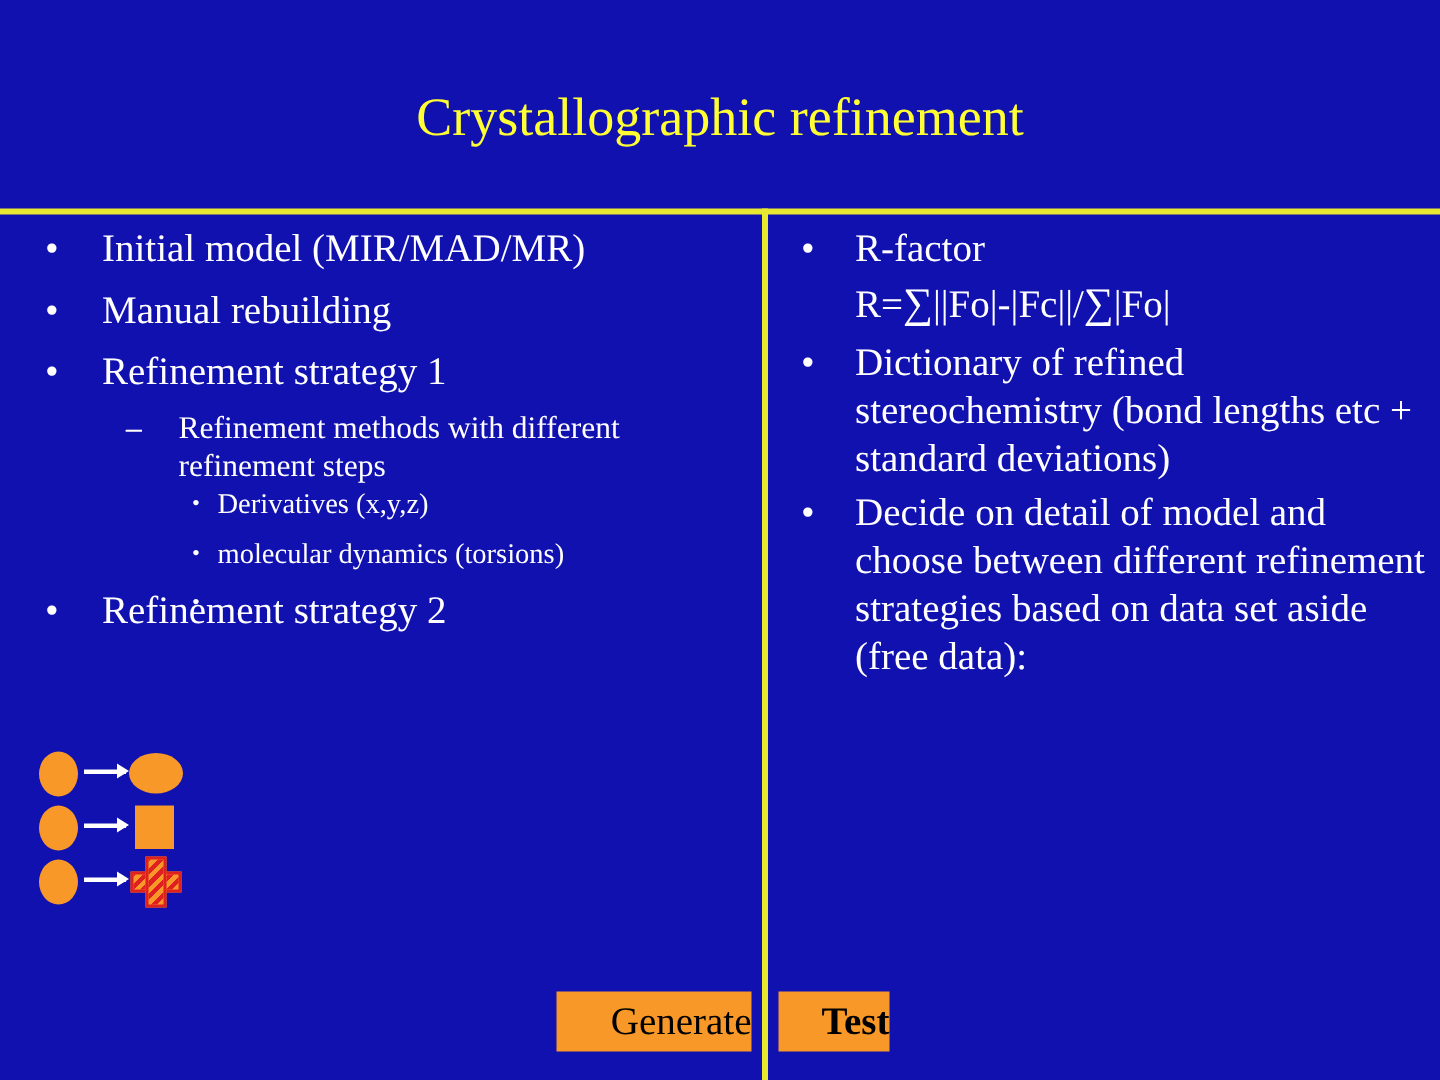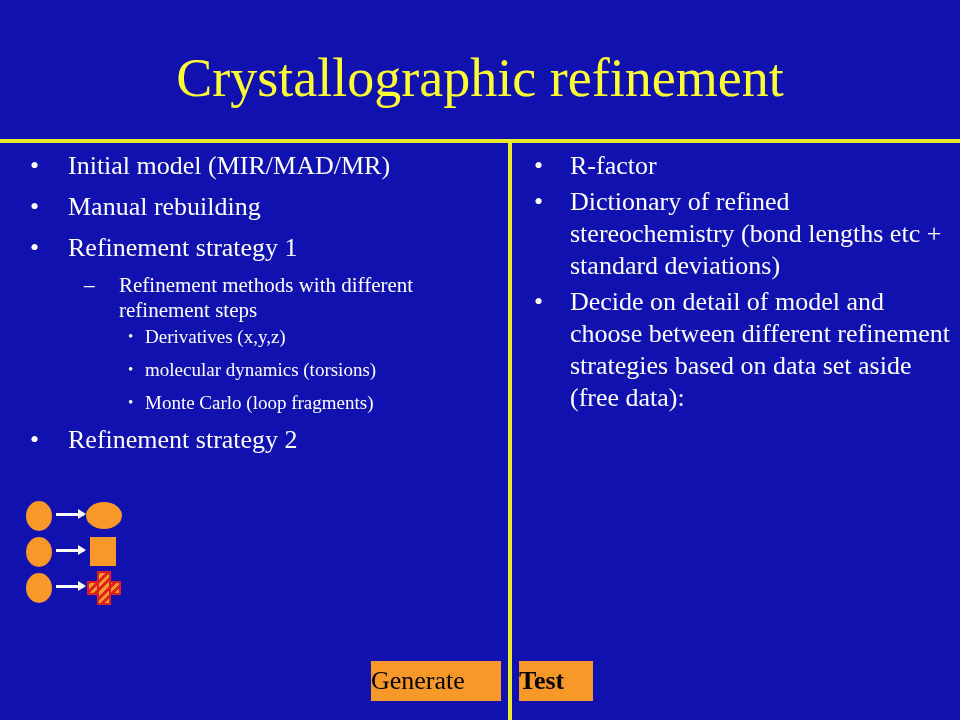--- a/index.html
+++ b/index.html
@@ -21,21 +21,21 @@
     position: absolute;
     left: 0; top: 0;
     width: 960px; height: 139px;
   }
   #slide-title {
     position: absolute;
     left: 0; top: 48px;
     width: 960px;
     text-align: center;
     color: #ffff33;
-    font-size: 54px;
+    font-size: 36px;
     line-height: 60px;
     letter-spacing: 0px;
     white-space: nowrap;
   }
 
   
   #hrule {
     position: absolute;
     left: 0; top: 139px;
     width: 960px; height: 4px;
@@ -195,21 +195,21 @@
     width: 14px; height: 34px;
   }
 
   
   .slide-button {
     position: absolute;
     background: #f79828;
     color: #000000;
     font-size: 26px;
     line-height: 40px;
-    text-align: left;
+    text-align: right;
     height: 40px;
   }
   #btn-generate {
     left: 371px; top: 661px;
     width: 130px;
   }
   #btn-test {
     left: 519px; top: 661px;
     width: 74px;
     font-weight: bold;
@@ -259,21 +259,20 @@
         <span>Derivatives (x,y,z)</span>
       </li>
 
       <li class="lvl3">
         <span class="marker">•</span>
         <span>molecular dynamics (torsions)</span>
       </li>
 
       <li class="lvl3">
         <span class="marker">•</span>
-        <span>Monte Carlo (loop fragments)</span>
       </li>
 
       <li class="lvl1">
         <span class="marker">•</span>
         <span>Refinement strategy 2</span>
       </li>
 
     </ul>
 
     <div id="icon-diagram">
@@ -299,20 +298,23 @@
   </div>
 
   <div id="right-column" class="column">
     <ul class="bullets">
 
       <li class="lvl1">
         <span class="marker">•</span>
         <span>R-factor</span>
       </li>
 
+      <li class="formula">
+        <span>R=</span><span class="sum">∑</span><span>||Fo|-|Fc||/</span><span class="sum">∑</span><span>|Fo|</span>
+      </li>
 
       <li class="lvl1">
         <span class="marker">•</span>
         <span>Dictionary of refined stereochemistry (bond lengths etc + standard deviations)</span>
       </li>
 
       <li class="lvl1">
         <span class="marker">•</span>
         <span>Decide on detail of model and choose between different refinement strategies based on data set aside (free data):</span>
       </li>

